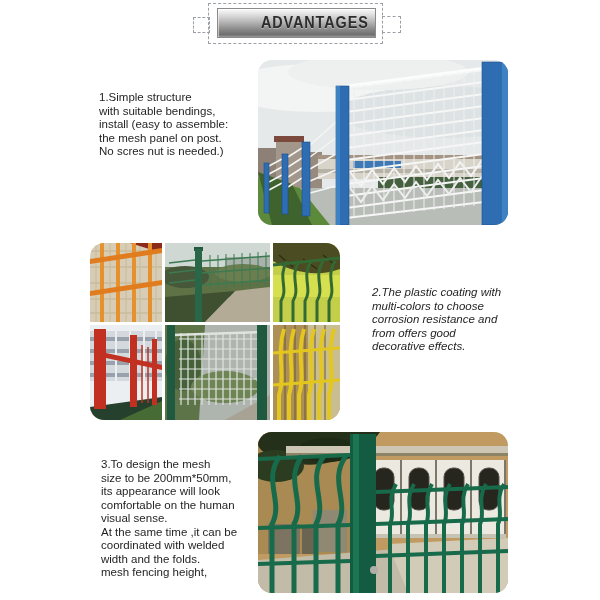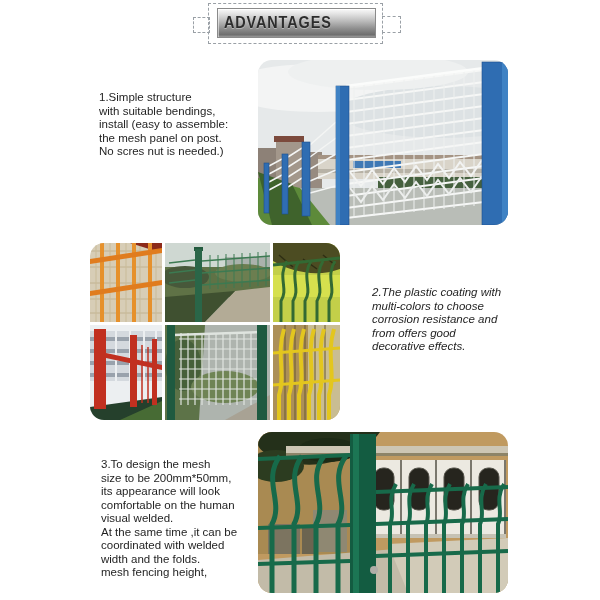--- a/index.html
+++ b/index.html
@@ -10,21 +10,21 @@
   
   .banner-outline{
     position:absolute;left:208px;top:3px;width:175px;height:41px;
     border:1px dashed #9aa0a6;box-sizing:border-box;
   }
   .banner-plate{
     position:absolute;left:8px;top:4px;width:159px;height:30px;
     border:1px solid #8a8a8a;box-sizing:border-box;
     background:linear-gradient(180deg,#fafafa 0%,#e2e2e2 18%,#b8b8b8 45%,#8e8e8e 70%,#6e6e6e 92%,#9c9c9c 100%);
     box-shadow:inset 0 1px 0 rgba(255,255,255,.9), inset 1px 0 0 rgba(255,255,255,.5);
-    display:flex;align-items:center;justify-content:flex-start;
+    display:flex;align-items:center;justify-content:flex-end;
   }
   .banner-title{
     display:inline-block;font-weight:bold;font-size:16px;letter-spacing:1px;
     color:#2d2d2d;text-shadow:0 1px 0 rgba(255,255,255,.35);
     transform:scaleX(.9);
   }
   .banner-tab{
     position:absolute;border:1px dashed #9aa0a6;background:#ffffff;box-sizing:border-box;
   }
   .banner-tab.left{left:193px;top:17px;width:17px;height:16px;}
@@ -209,21 +209,21 @@
     <div class="line">corrosion resistance and</div>
     <div class="line">from offers good</div>
     <div class="line">decorative effects.</div>
   </div>
 
   <div class="text-block" id="text3">
     <div class="line">3.To design the mesh</div>
     <div class="line">size to be 200mm*50mm,</div>
     <div class="line">its appearance will look</div>
     <div class="line">comfortable on the human</div>
-    <div class="line">visual welded.</div>
+    <div class="line">visual sense.</div>
     <div class="line">At the same time ,it can be</div>
     <div class="line">coordinated with welded</div>
     <div class="line">width and the folds.</div>
     <div class="line">mesh fencing height,</div>
   </div>
 
   <div class="photo" id="photo3">
     <svg viewBox="0 0 250 161" width="250" height="161">
       <rect width="250" height="161" fill="#c09a60"></rect>
       <rect x="0" y="0" width="95" height="122" fill="#a98a52"></rect>

